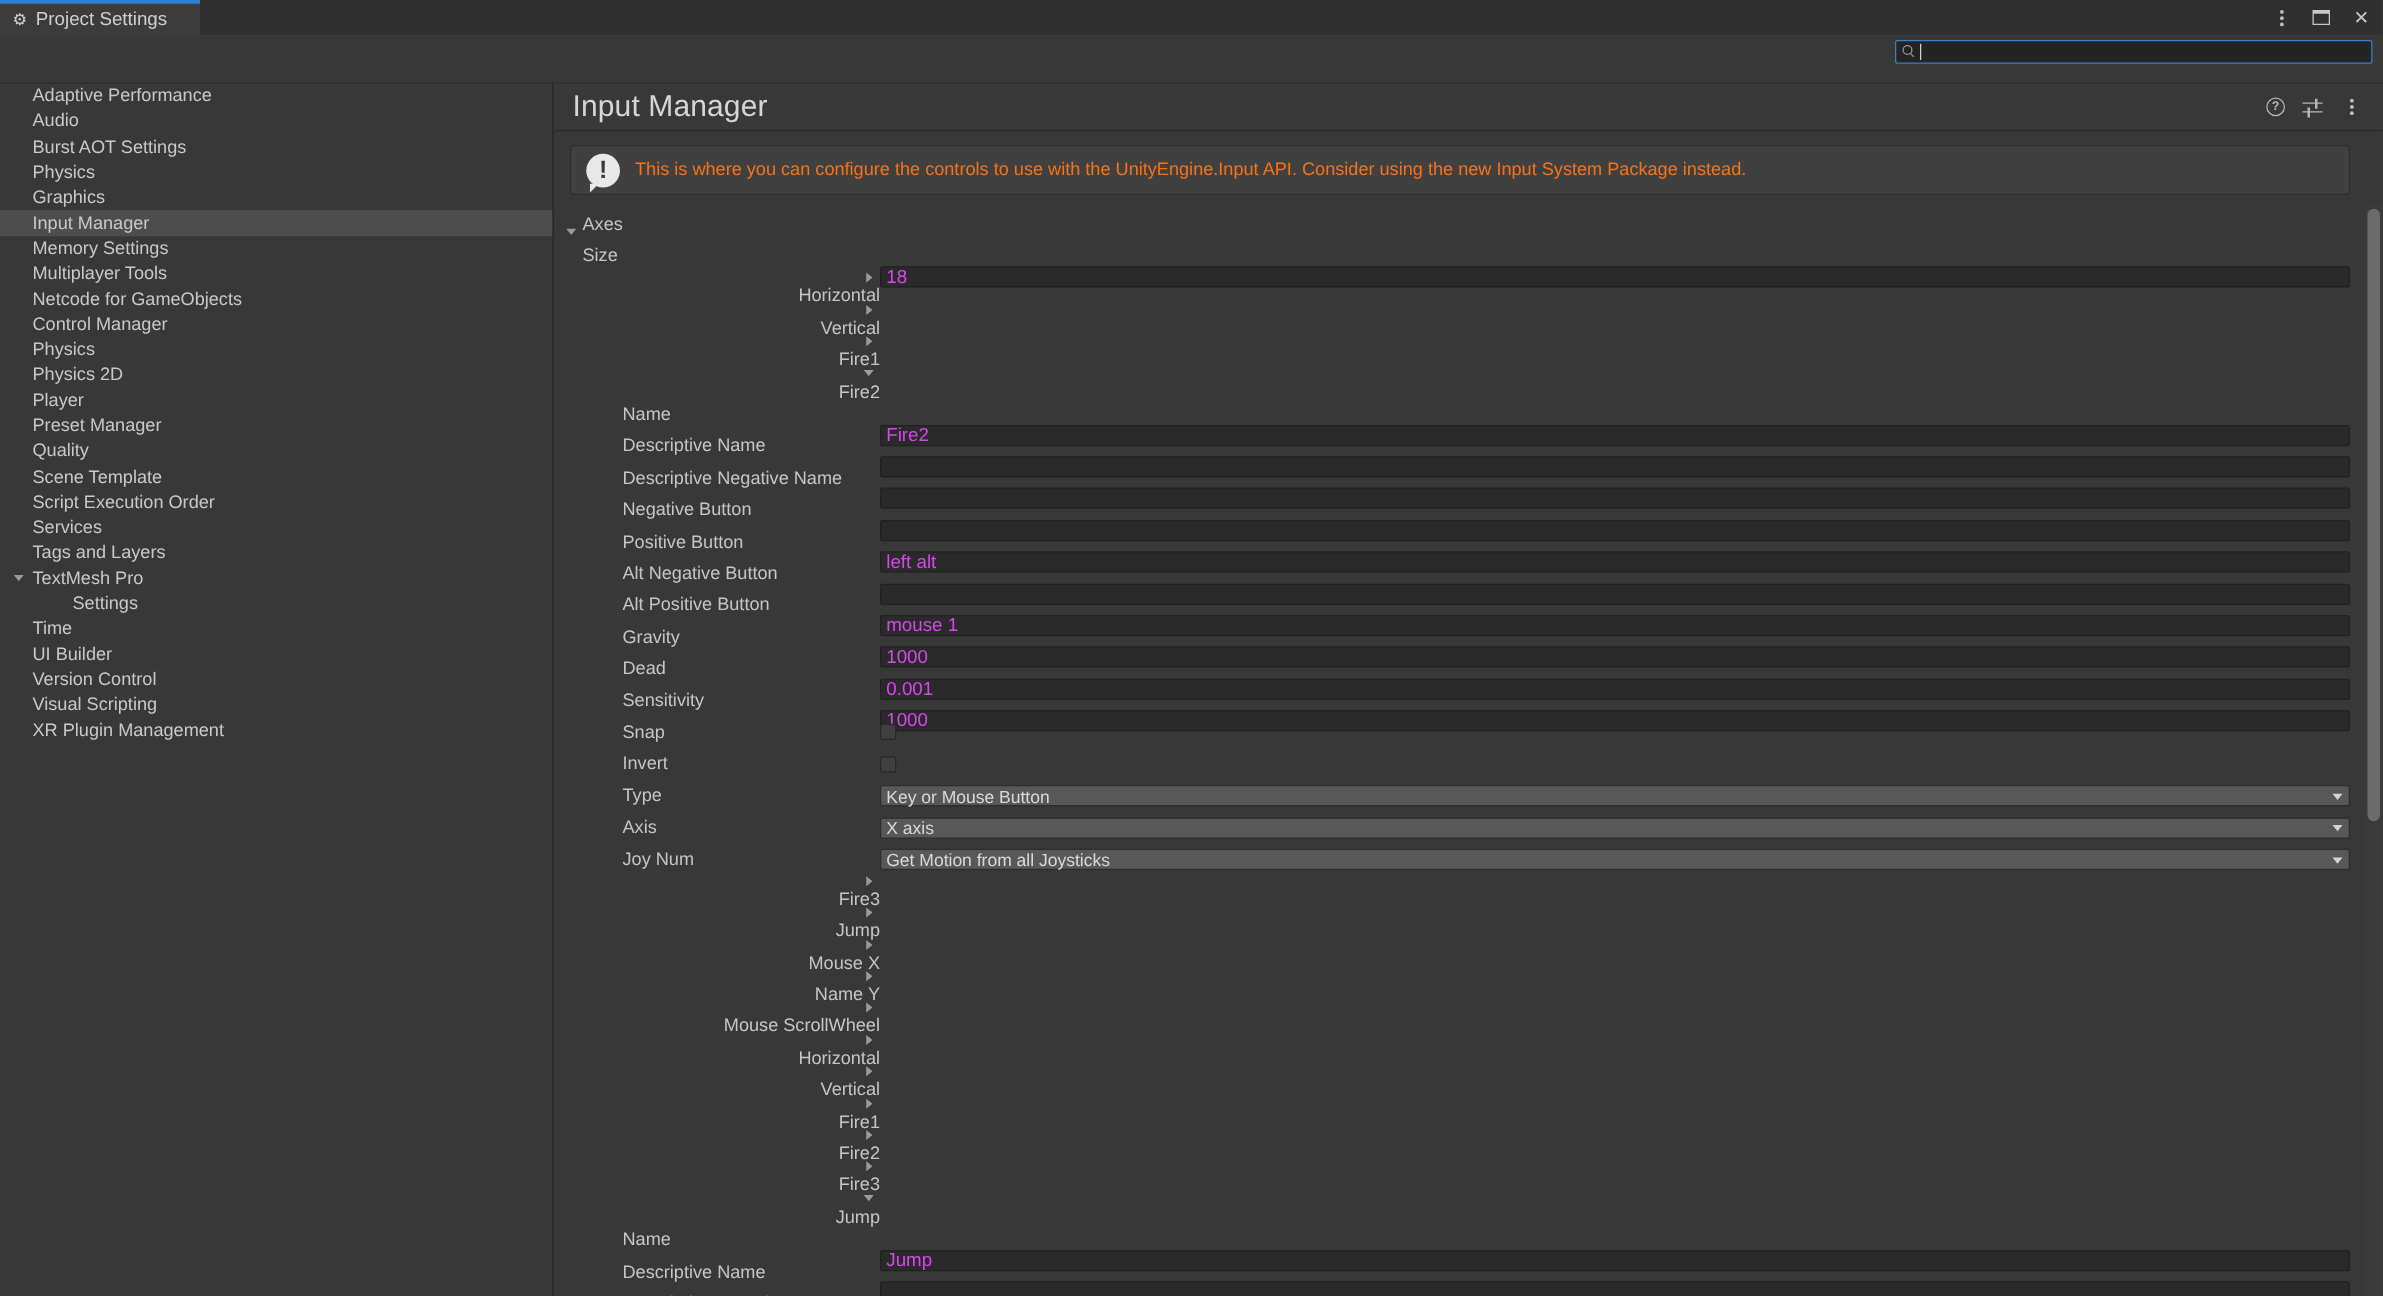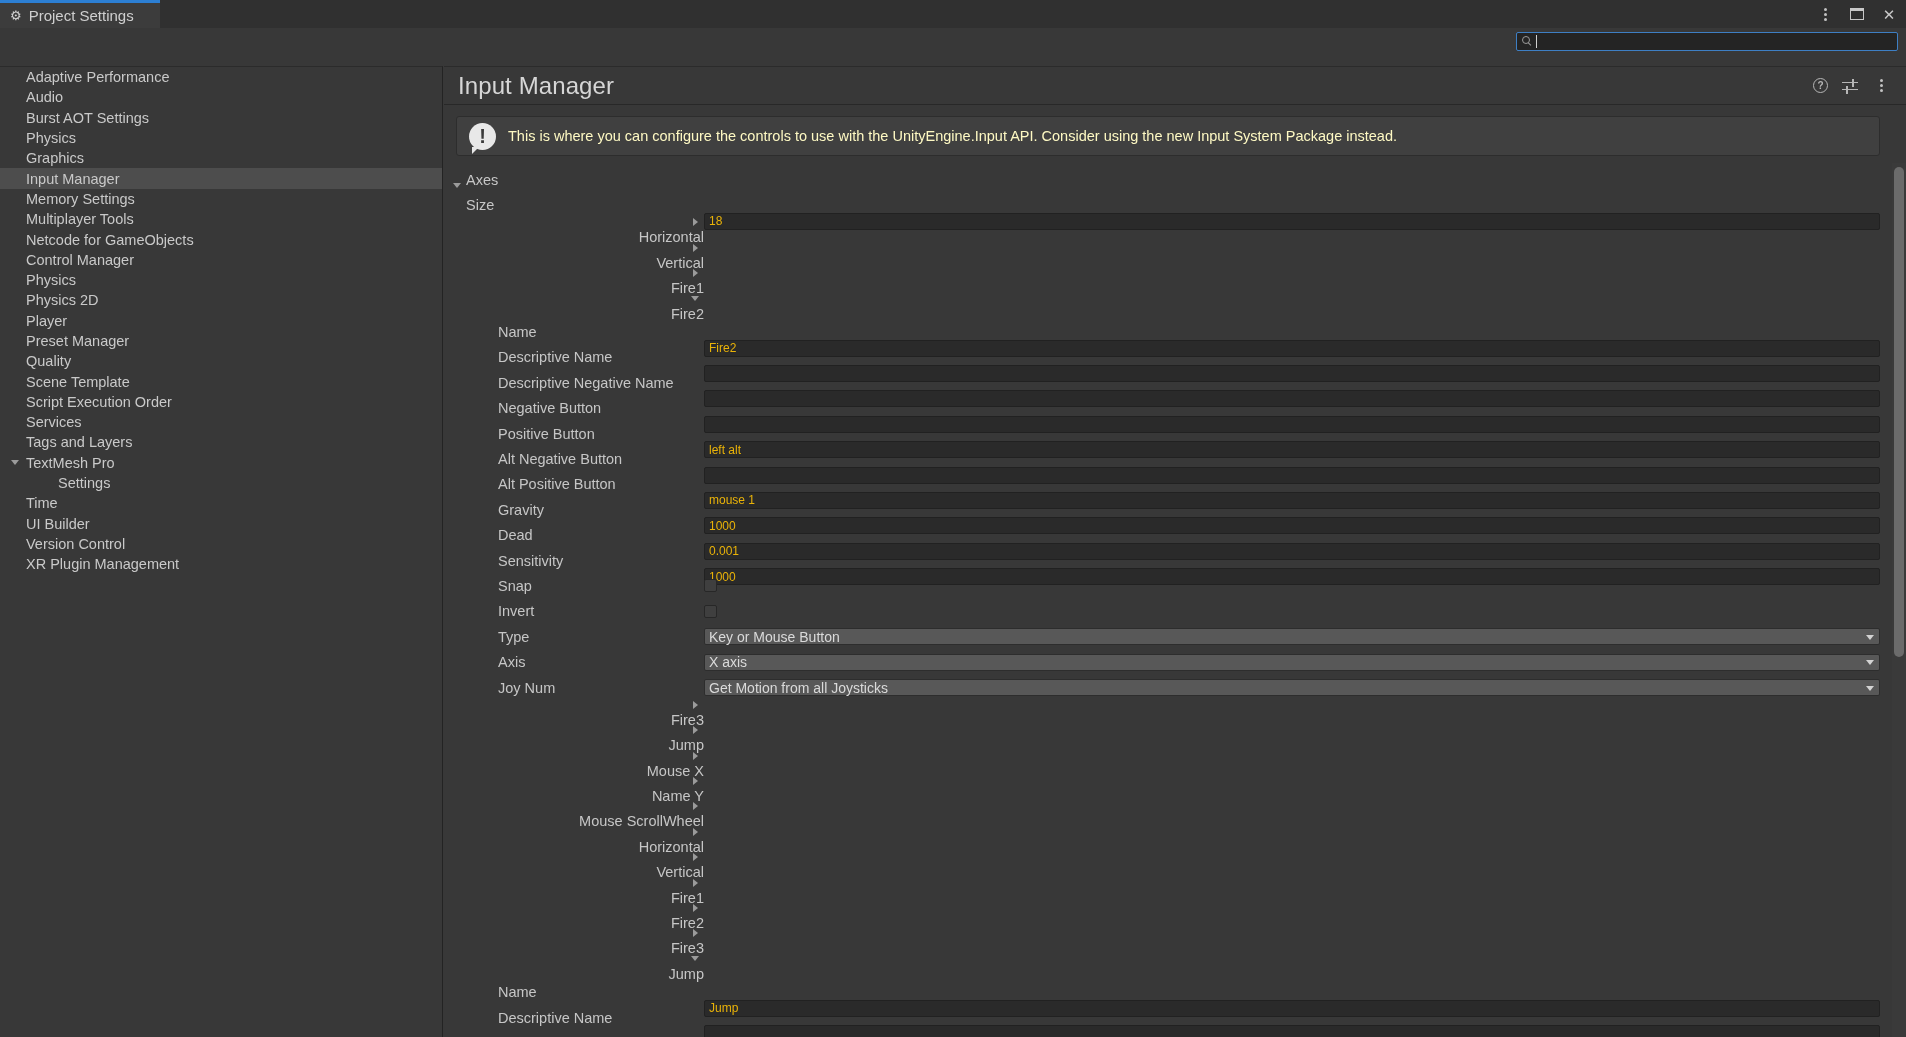--- a/index.html
+++ b/index.html
@@ -164,21 +164,21 @@
   .alert-icon::after {
     content: ""; position: absolute; left: 3px; bottom: -4px;
     width: 0; height: 0;
     border-left: 7px solid #e8e8e8;
     border-bottom: 7px solid transparent;
   }
   .alert-bang {
     color: #3a3a3a; font-size: 20px; font-weight: bold; line-height: 1;
     position: relative; z-index: 2; margin-top: -1px;
   }
-  .infobox-text { font-size: 14.5px; color: #fef9c3; }
+  .infobox-text { font-size: 14.5px; color: #f97316; }
 
   
   .prop-scroll {
     position: absolute; left: 0; top: 100px; width: 1462px; height: 883px;
     overflow: hidden;
   }
   .prop-row {
     height: 25.4px; display: flex; align-items: center;
     padding-left: 6px; padding-right: 26px;
   }
@@ -196,21 +196,21 @@
     margin-right: 2px;
   }
   .prop-arrow.none { visibility: hidden; }
   .prop-field { flex: 1; display: flex; align-items: center; }
 
   .txt-input {
     width: 100%; height: 17px;
     background: #2a2a2a;
     border: 1px solid #212121;
     border-radius: 2px;
-    color: #eab308; font-size: 12px;
+    color: #d946ef; font-size: 15px;
     padding: 0 4px;
     font-family: "Liberation Sans", sans-serif;
     outline: none;
     line-height: 15px;
     margin-top: 32px;
   }
   .dropdown {
     width: 100%; height: 17px;
     background: #585858;
     border: 1px solid #2d2d2d;
@@ -372,20 +372,24 @@
       <div class="side-item">
         <span class="side-arrow none"></span>
         <span class="side-label">UI Builder</span>
       </div>
       <div class="side-item">
         <span class="side-arrow none"></span>
         <span class="side-label">Version Control</span>
       </div>
       <div class="side-item">
         <span class="side-arrow none"></span>
+        <span class="side-label">Visual Scripting</span>
+      </div>
+      <div class="side-item">
+        <span class="side-arrow none"></span>
         <span class="side-label">XR Plugin Management</span>
       </div>
     </div>
 
   <div class="main">
     <div class="main-header">
       <div class="main-title">Input Manager</div>
       <div class="hdr-icons">
         <div class="help-icon">?</div>
         <div class="pref-icon">

